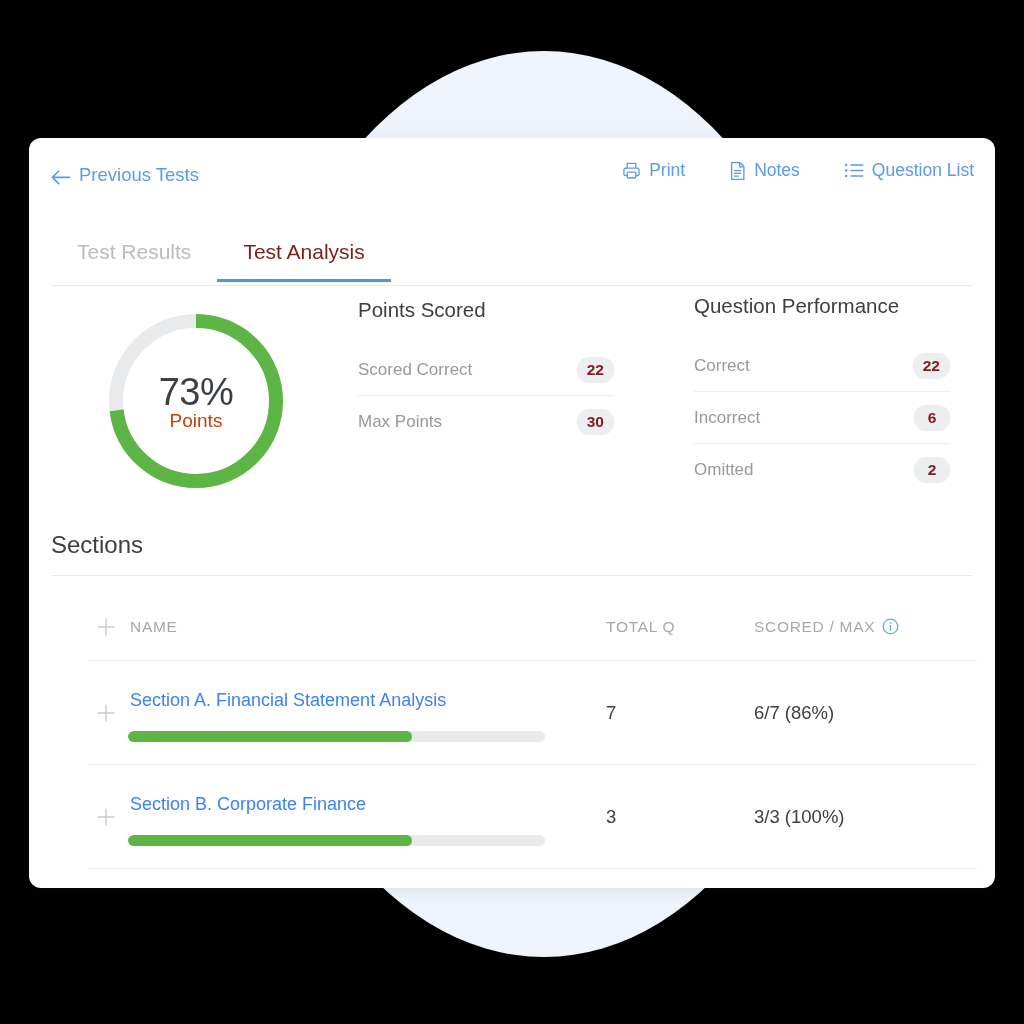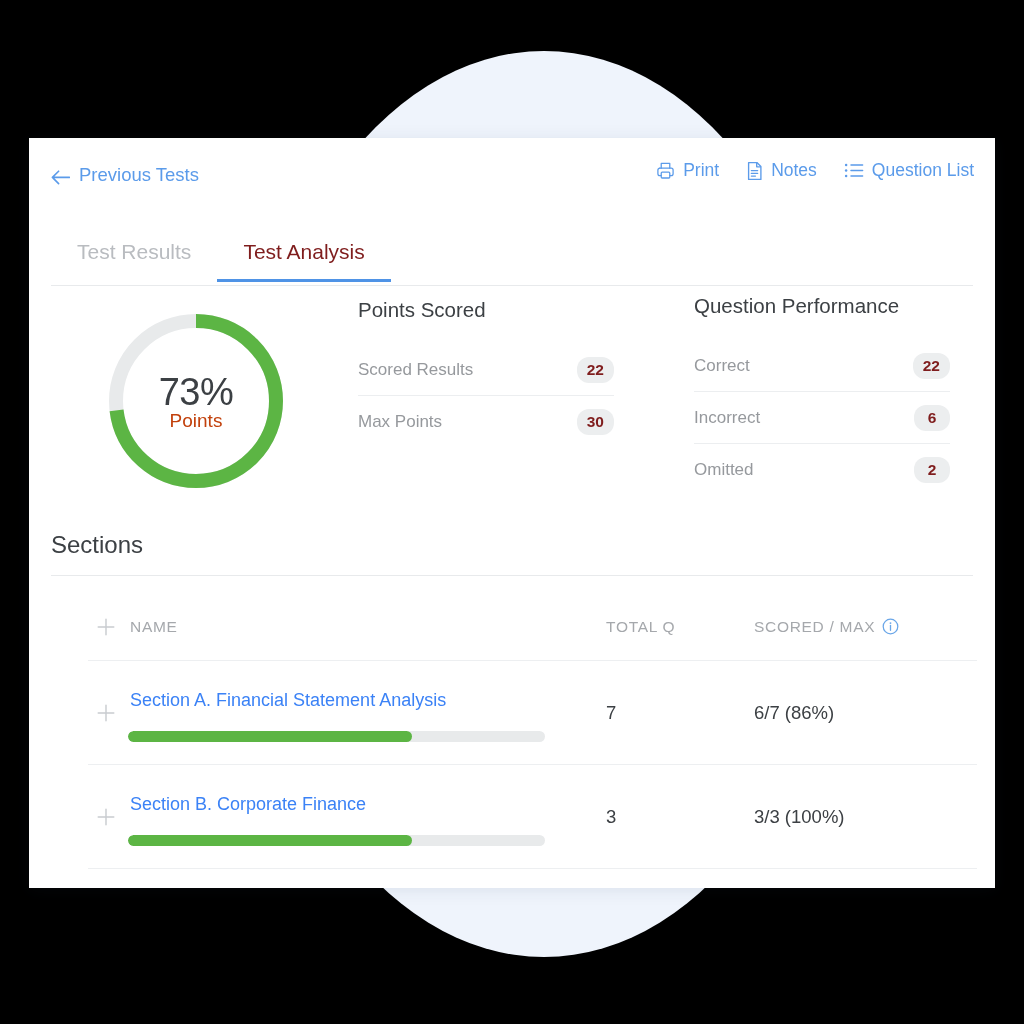--- a/index.html
+++ b/index.html
@@ -31,21 +31,21 @@
   }
 
   
   #card {
     position: absolute;
     left: 29px;
     top: 138px;
     width: 966px;
     height: 750px;
     background: #ffffff;
-    border-radius: 0;
+    border-radius: 12px;
     box-shadow: 0 2px 16px rgba(40,60,90,0.10);
     overflow: hidden;
   }
 
   
   .toolbar {
     position: absolute;
     left: 0; top: 0;
     width: 966px;
     height: 86px;
@@ -64,21 +64,21 @@
     white-space: nowrap;
   }
   .back-arrow { display: block; width: 19px; height: 15px; }
 
   .tool-actions {
     position: absolute;
     right: 21px;
     top: 22px;
     display: flex;
     align-items: center;
-    gap: 27px;
+    gap: 44px;
   }
   .tool-item {
     display: flex;
     align-items: center;
     gap: 8px;
     color: #5b9bea;
     font-size: 17.5px;
     cursor: pointer;
     white-space: nowrap;
   }
@@ -362,21 +362,21 @@
         </svg>
         <div class="donut-center">
           <div class="donut-pct">73%</div>
           <div class="donut-label">Points</div>
         </div>
       </div>
 
       <div class="stat-panel" id="points-panel">
         <div class="panel-title">Points Scored</div>
         <div class="stat-row">
-          <span class="stat-label">Scored Results</span>
+          <span class="stat-label">Scored Correct</span>
           <span class="stat-pill">22</span>
         </div>
         <div class="stat-row">
           <span class="stat-label">Max Points</span>
           <span class="stat-pill">30</span>
         </div>
       </div>
 
       <div class="stat-panel" id="perf-panel">
         <div class="panel-title">Question Performance</div>

